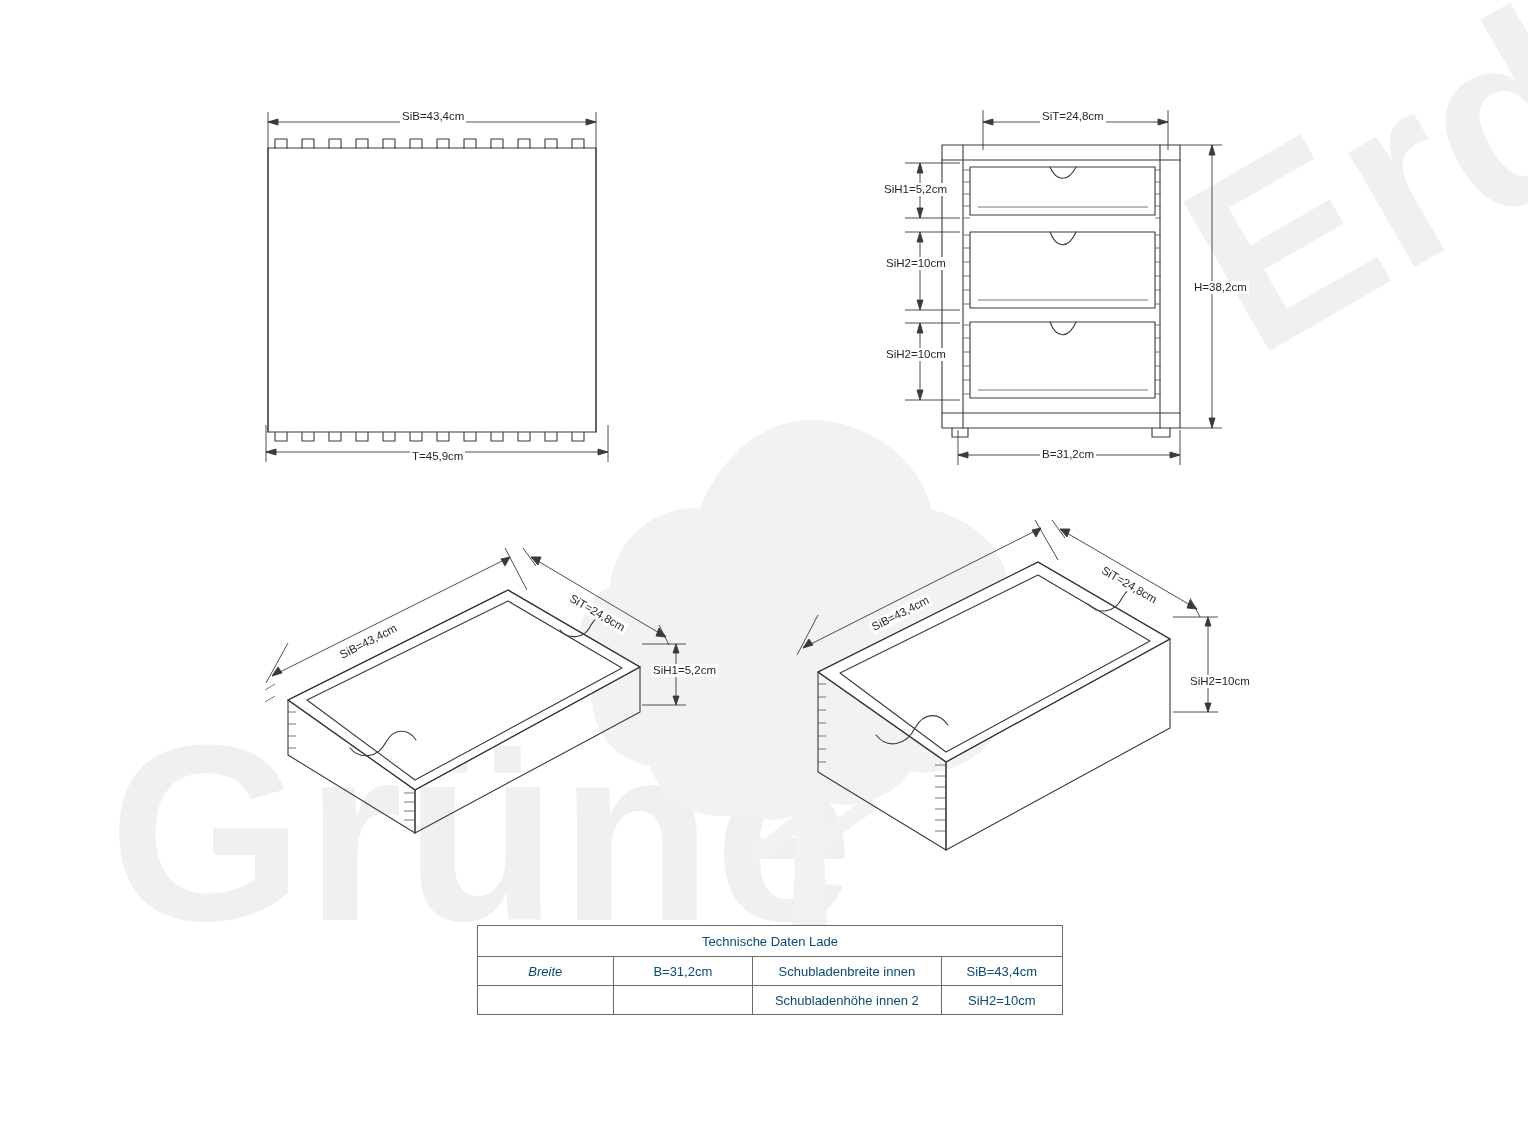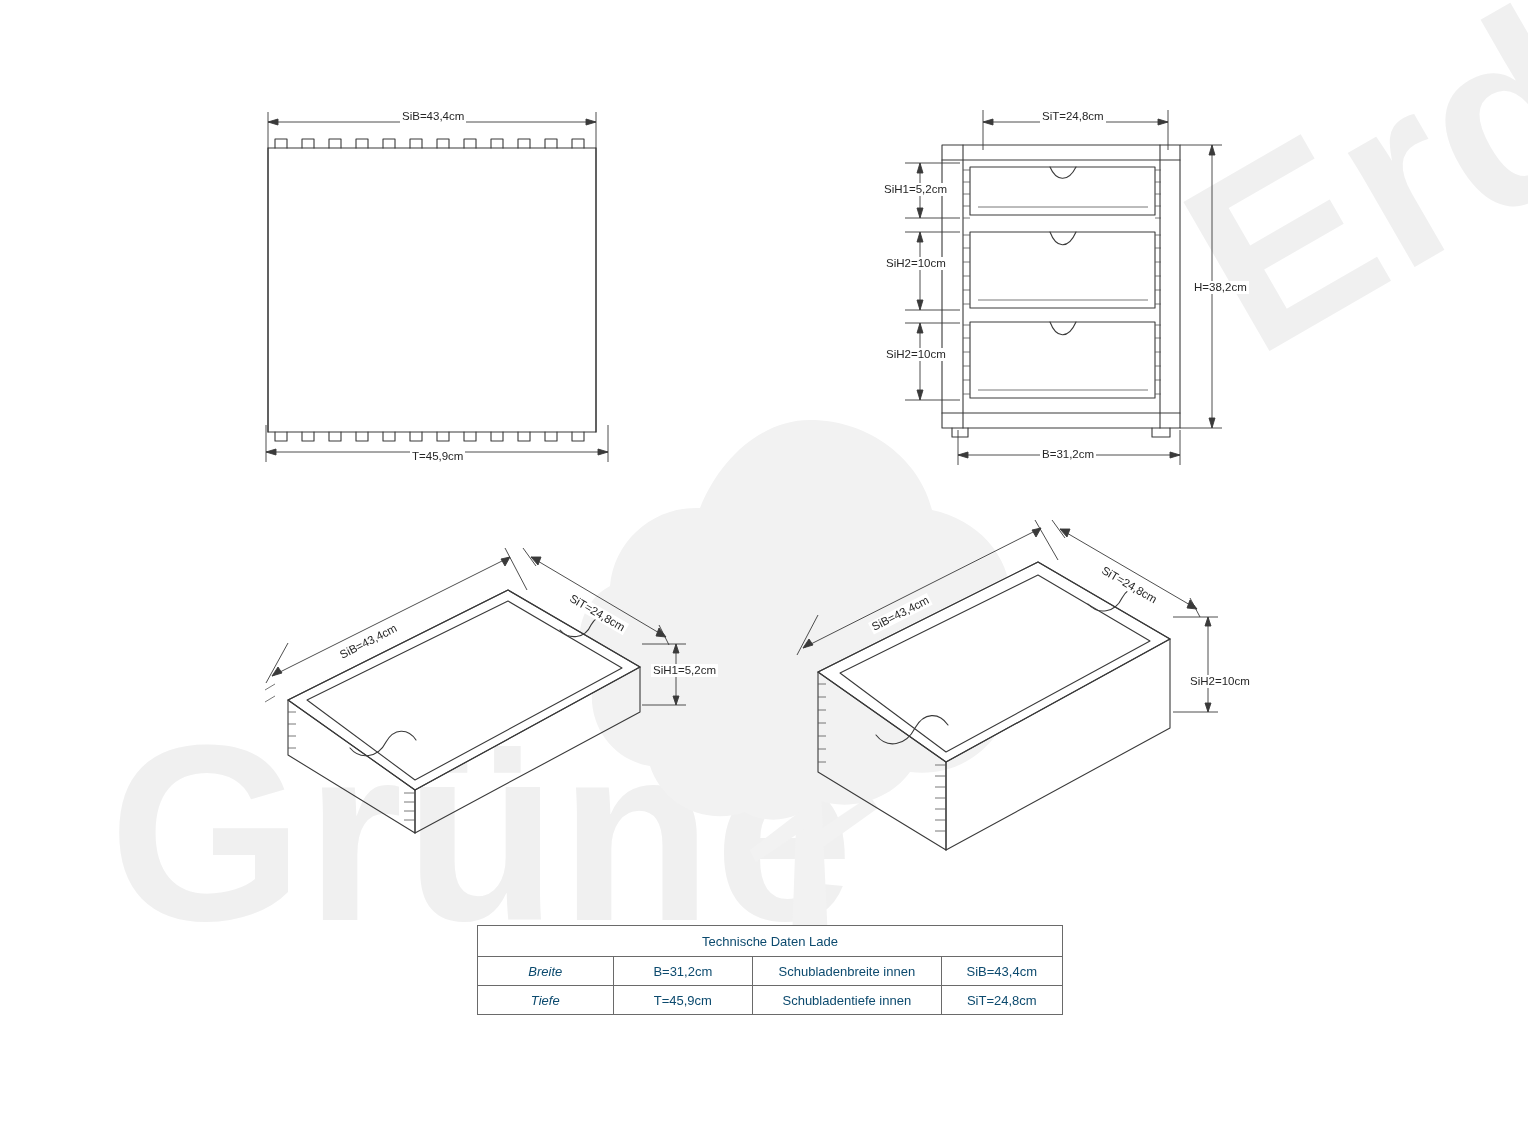--- a/index.html
+++ b/index.html
@@ -325,21 +325,21 @@
       <tr>
         <td class="title" colspan="4">Technische Daten Lade</td>
       </tr>
       <tr>
         <td class="c1">Breite</td>
         <td class="c2">B=31,2cm</td>
         <td class="c3">Schubladenbreite innen</td>
         <td class="c4">SiB=43,4cm</td>
       </tr>
       <tr>
-        <td class="c1">Tiefe</td>
-        <td class="c2">T=45,9cm</td>
-        <td class="c3">Schubladentiefe innen</td>
-        <td class="c4">SiT=24,8cm</td>
+        <td class="c1 blank"></td>
+        <td class="c2 blank"></td>
+        <td class="c3">Schubladenhöhe innen 2</td>
+        <td class="c4">SiH2=10cm</td>
       </tr>
     </tbody>
   </table>
 
 </div>
 
 </body></html>

